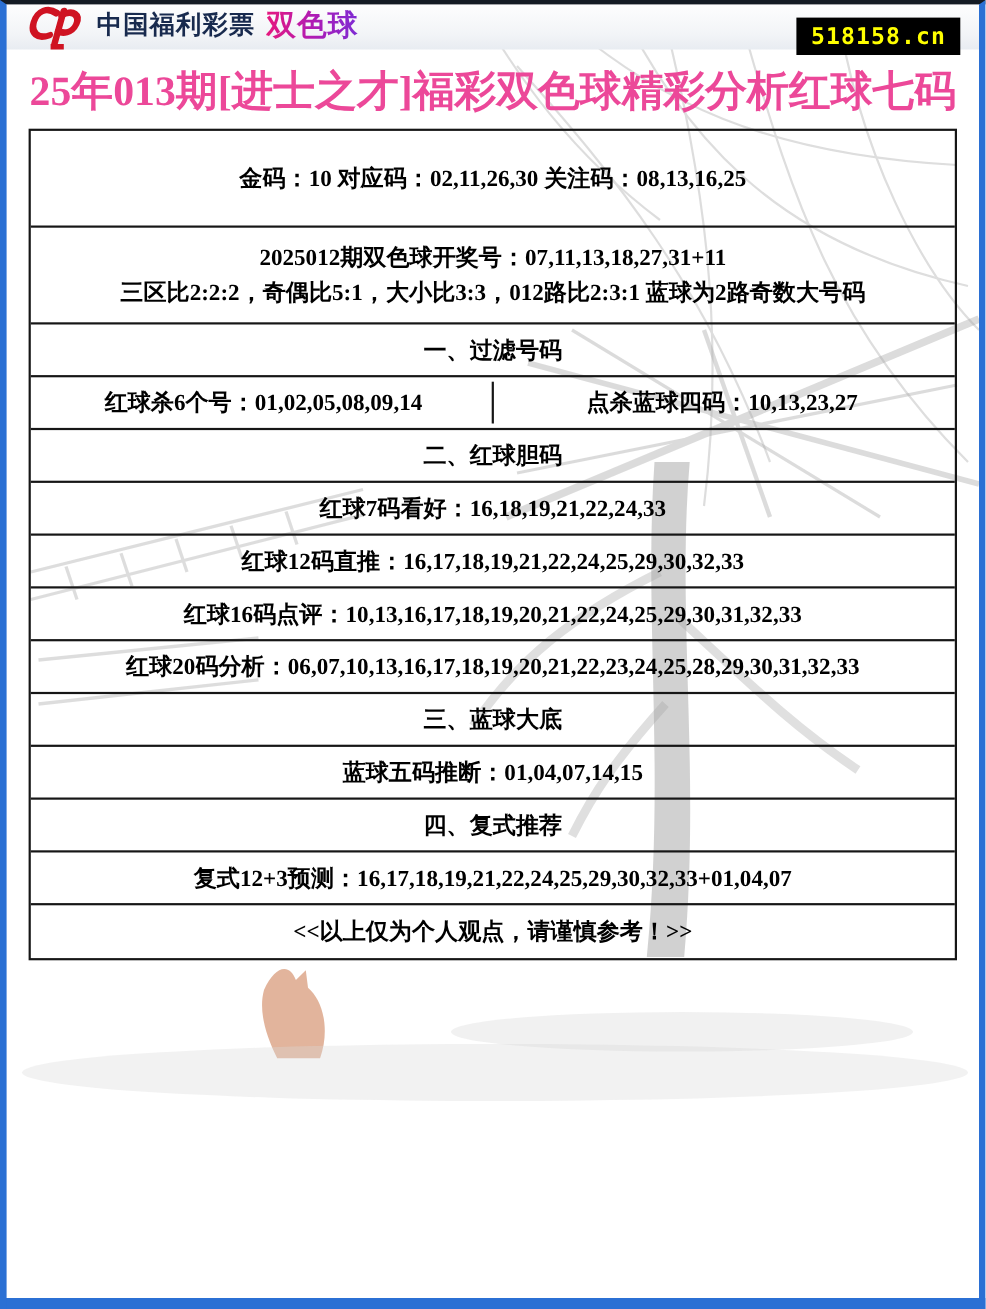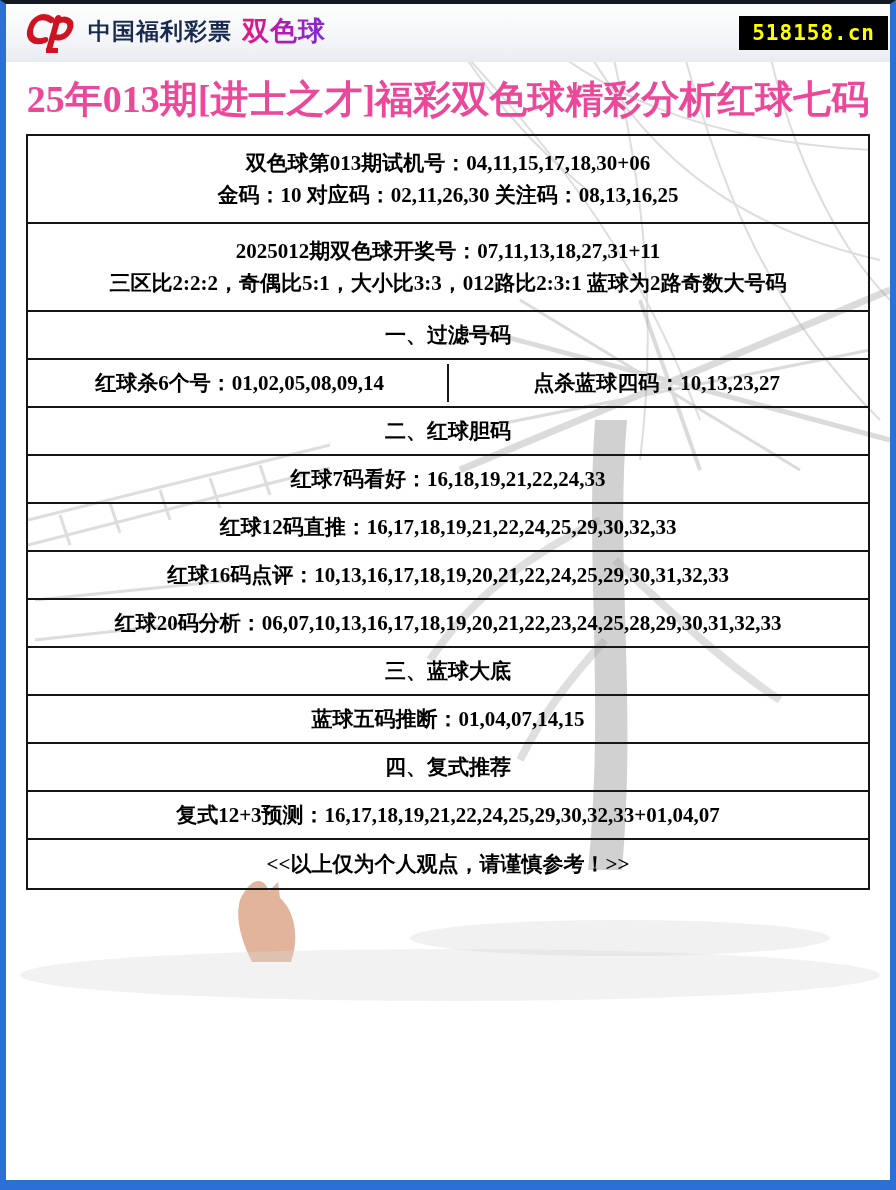--- a/index.html
+++ b/index.html
@@ -10,34 +10,34 @@
   .frame{
     position:absolute;inset:0;box-sizing:border-box;
     border-left:6px solid #2b70d4;border-right:6px solid #2b70d4;
     border-top:4px solid #141b24;border-bottom:10px solid #2b70d4;
     pointer-events:none;z-index:5;
   }
   .wm{position:absolute;inset:0;z-index:0;}
   .content{position:relative;z-index:1;}
   
   .header{
-    height:62px;display:flex;align-items:center;
+    height:45px;display:flex;align-items:center;
     background:linear-gradient(180deg,#ffffff 0%,#f2f4f7 70%,#e8ecf1 100%);
     padding-left:26px;position:relative;
   }
   .logo{display:flex;align-items:center;gap:10px;}
   .logo-cn{font-family:"Liberation Sans","DejaVu Sans",sans-serif;font-weight:bold;font-size:23px;color:#182a4e;letter-spacing:1px;}
   .logo-brand{
     font-family:"Liberation Sans","DejaVu Sans",sans-serif;font-weight:bold;font-size:27px;letter-spacing:1px;
     background:linear-gradient(90deg,#e6187e,#b01bb4,#7d2bd4);
     -webkit-background-clip:text;background-clip:text;color:#c71585;
     -webkit-text-fill-color:transparent;
   }
   .badge{
-    position:absolute;right:8px;top:16px;background:#000000;color:#ffff00;
+    position:absolute;right:23px;top:16px;background:#000000;color:#ffff00;
     font-family:"DejaVu Sans Mono","Liberation Mono",monospace;font-weight:bold;
     font-size:21px;padding:5px 13px;letter-spacing:1px;
   }
   
   .title{
     margin:6px 10px 0 10px;height:62px;display:flex;align-items:center;justify-content:center;
     font-size:38px;font-weight:bold;color:#ec4899;letter-spacing:0px;white-space:nowrap;
   }
   
   .board{
@@ -109,21 +109,20 @@
       <span class="logo-cn">中国福利彩票</span>
       <span class="logo-brand">双色球</span>
     </div>
     <div class="badge">518158.cn</div>
   </div>
 
   <div class="title">25年013期[进士之才]福彩双色球精彩分析红球七码</div>
 
   <div class="board">
     <div class="row double">
-      <div>双色球第013期试机号：04,11,15,17,18,30+06</div>
       <div>金码：10 对应码：02,11,26,30 关注码：08,13,16,25</div>
     </div>
     <div class="row double">
       <div>2025012期双色球开奖号：07,11,13,18,27,31+11</div>
       <div>三区比2:2:2，奇偶比5:1，大小比3:3，012路比2:3:1 蓝球为2路奇数大号码</div>
     </div>
     <div class="row h60">一、过滤号码</div>
     <div class="row h60 twocol">
       <div class="cell left">红球杀6个号：01,02,05,08,09,14</div>
       <div class="cell">点杀蓝球四码：10,13,23,27</div>

